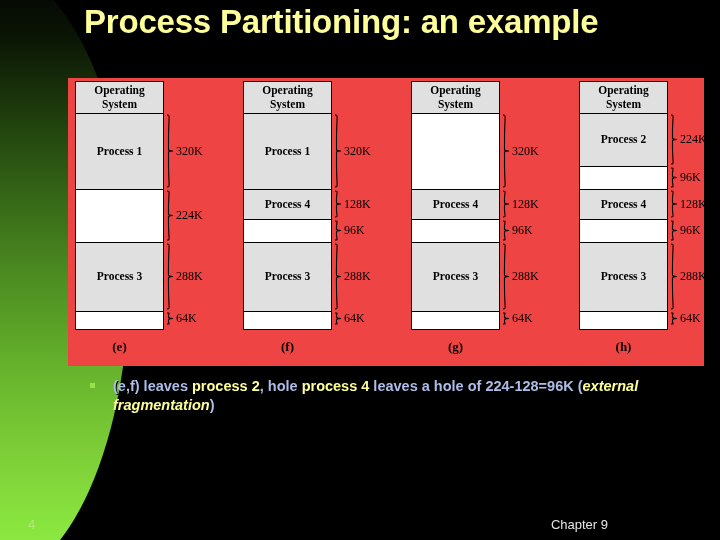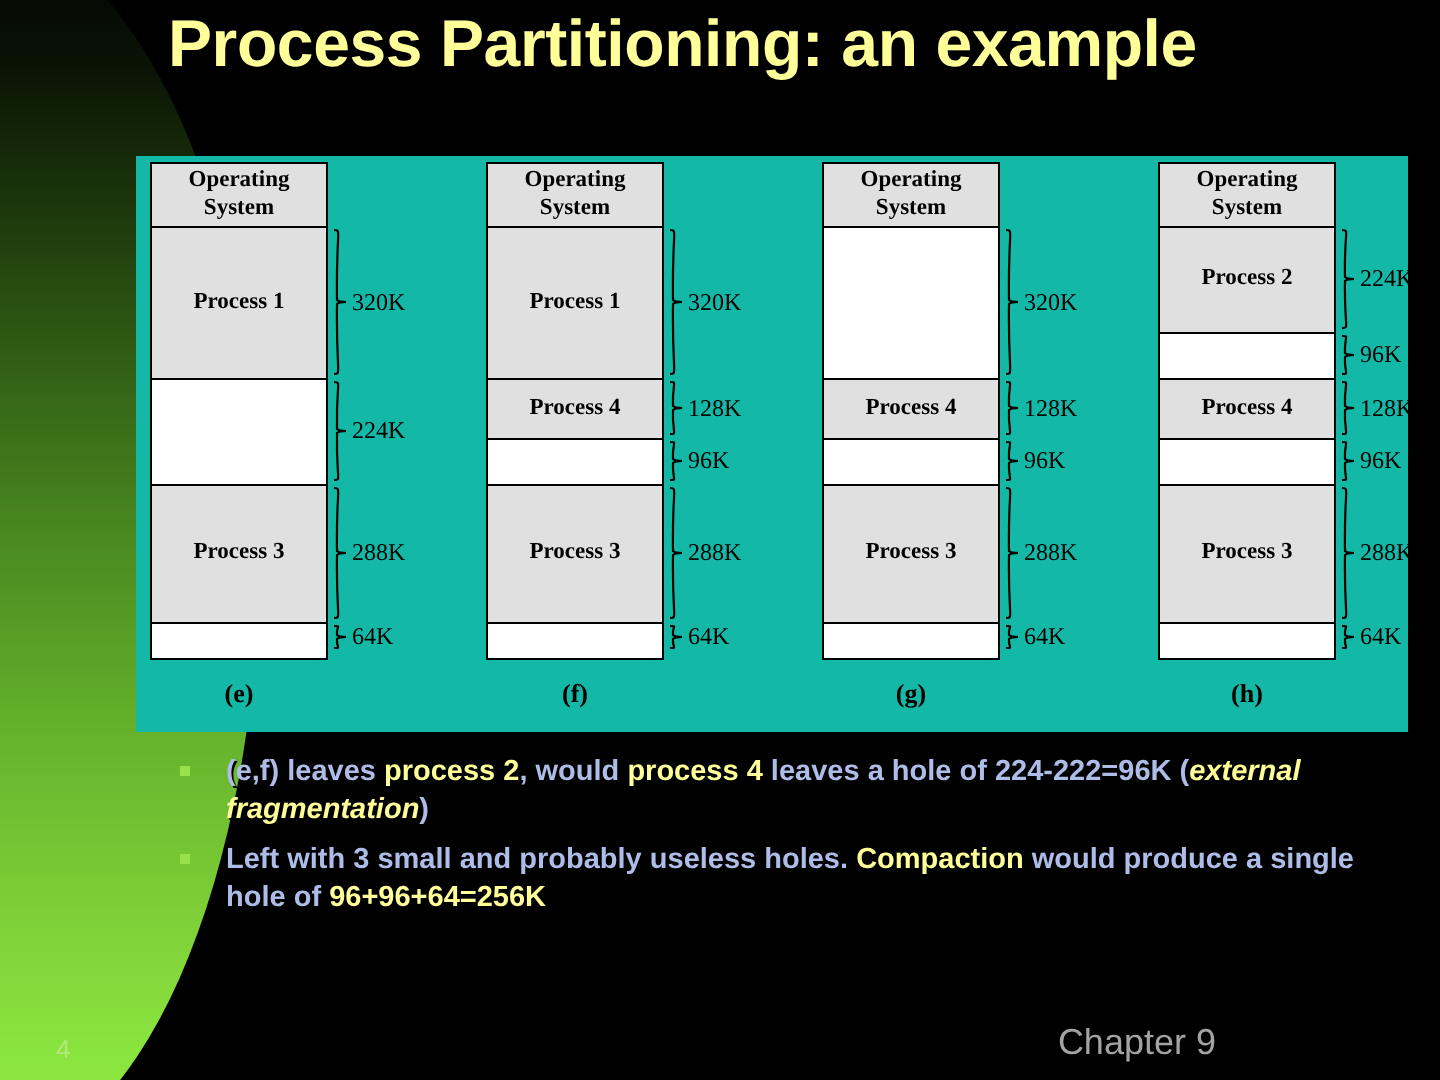--- a/index.html
+++ b/index.html
@@ -50,21 +50,21 @@
     z-index: 3;
   }
 
   
   #figure-panel {
     position: absolute;
     left: 68px;
     top: 78px;
     width: 636px;
     height: 288px;
-    background: #14b8a6;
+    background: #ef4444;
     z-index: 2;
   }
 
   .mem-diagram {
     position: absolute;
     top: 3px;
     width: 150px;
     height: 272px;
   }
   .mem-col {
@@ -163,22 +163,22 @@
     left: 28px;
     bottom: 8px;
     color: #b5e87a;
     font-size: 13px;
     z-index: 4;
   }
   #chapter-label {
     position: absolute;
     right: 112px;
     bottom: 8px;
-    color: #a3a3a3;
-    font-size: 18px;
+    color: #e5e5e5;
+    font-size: 13px;
     z-index: 4;
   }
 </style>
 </head>
 <body>
 
 <div id="green-band"></div>
 
 <div id="title">Process Partitioning: an example</div>
 
@@ -379,18 +379,17 @@
             <path d="M 2,1 C 6,1 3,1 3.5,5.5 C 4,6 6,6.5 8,6.5 C 6,6.5 4,7 3.5,7.5 C 3,12 6,12 2,12" fill="none" stroke="#000" stroke-width="1.1"></path>
           </svg>
           <span class="brace-label">64K</span>
         </div>
       </div>
       <div class="panel-caption">(h)</div>
     </div>
   </div>
 
 <div id="bullets">
-    <div class="bullet-row"><span class="bullet-marker"></span><span>(e,f) leaves </span><span class="hl">process 2</span><span>, would </span><span class="hl">process 4</span><span> leaves a hole of 224-222=96K (</span><span class="hl-i">external fragmentation</span><span>)</span></div>
-    <div class="bullet-row"><span class="bullet-marker"></span><span>Left with 3 small and probably useless holes. </span><span class="hl">Compaction</span><span> would produce a single hole of </span><span class="hl">96+96+64=256K</span></div>
+    <div class="bullet-row"><span class="bullet-marker"></span><span>(e,f) leaves </span><span class="hl">process 2</span><span>, hole </span><span class="hl">process 4</span><span> leaves a hole of 224-128=96K (</span><span class="hl-i">external fragmentation</span><span>)</span></div>
   </div>
 
 <div id="slide-number">4</div>
 <div id="chapter-label">Chapter 9</div>
 
 </body></html>

